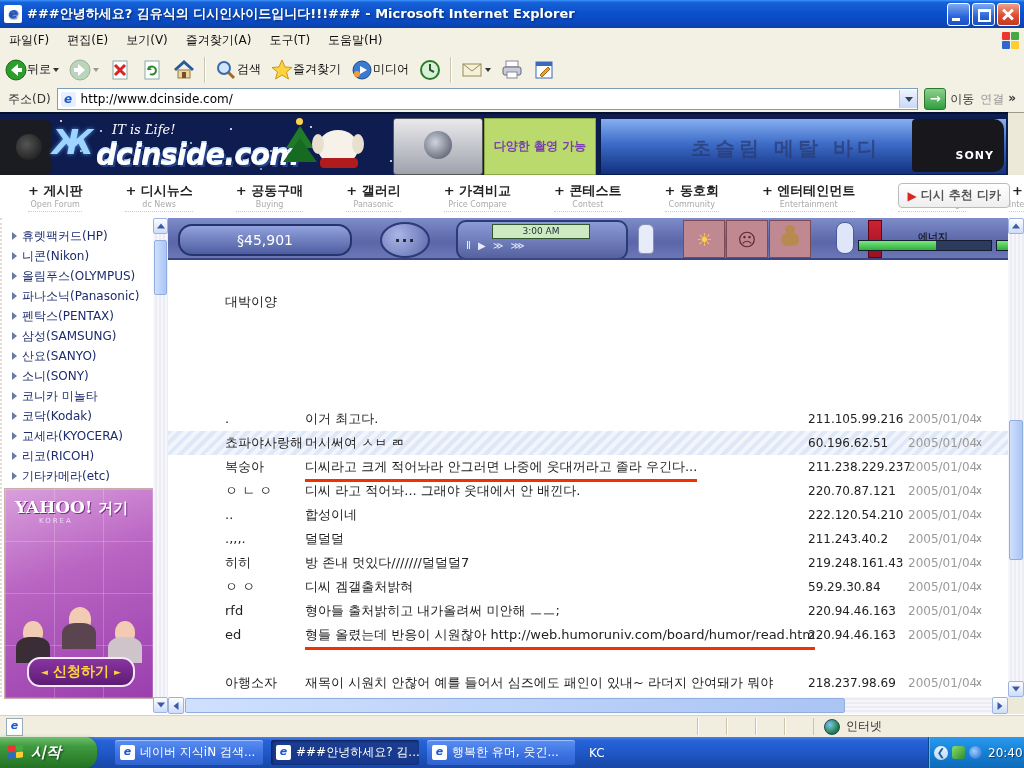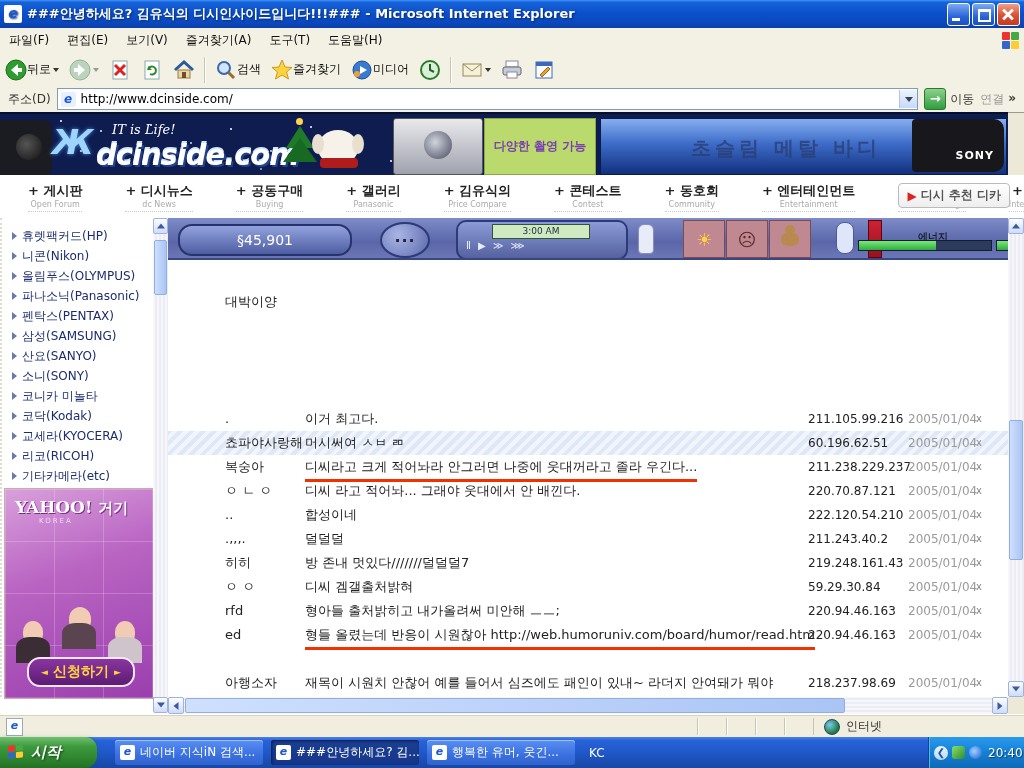--- a/index.html
+++ b/index.html
@@ -417,21 +417,21 @@
     </div>
     <div class="nav-item">
       <div class="nav-label">+ 공동구매</div>
       <div class="nav-sub">Buying</div>
     </div>
     <div class="nav-item">
       <div class="nav-label">+ 갤러리</div>
       <div class="nav-sub">Panasonic</div>
     </div>
     <div class="nav-item">
-      <div class="nav-label">+ 김유식의</div>
+      <div class="nav-label">+ 가격비교</div>
       <div class="nav-sub">Price Compare</div>
     </div>
     <div class="nav-item">
       <div class="nav-label">+ 콘테스트</div>
       <div class="nav-sub">Contest</div>
     </div>
     <div class="nav-item">
       <div class="nav-label">+ 동호회</div>
       <div class="nav-sub">Community</div>
     </div>

